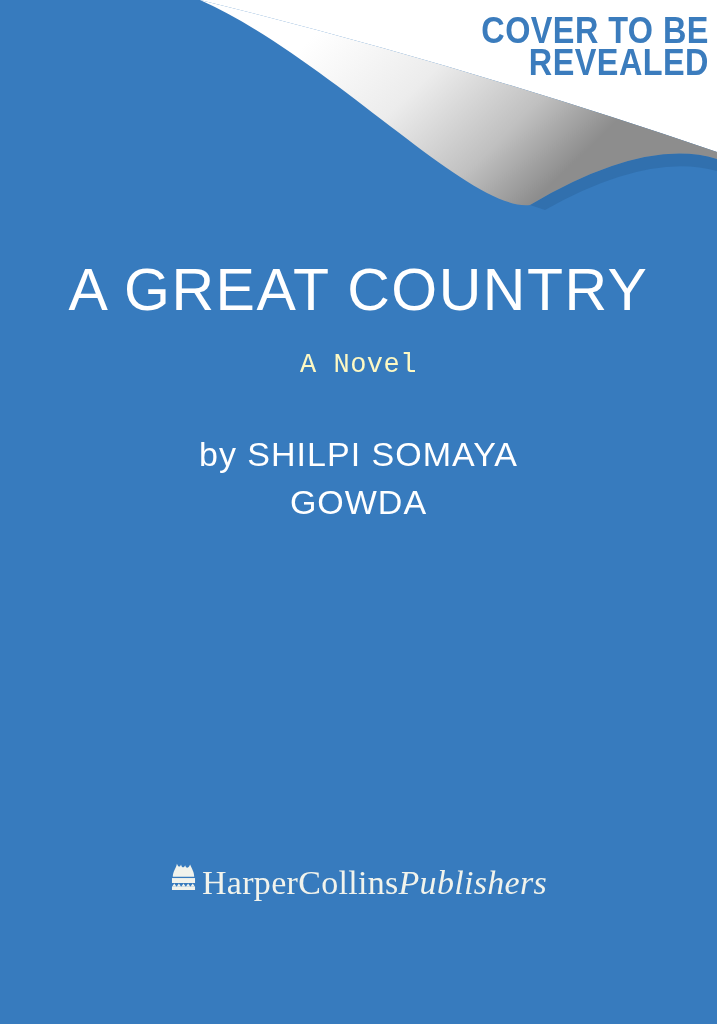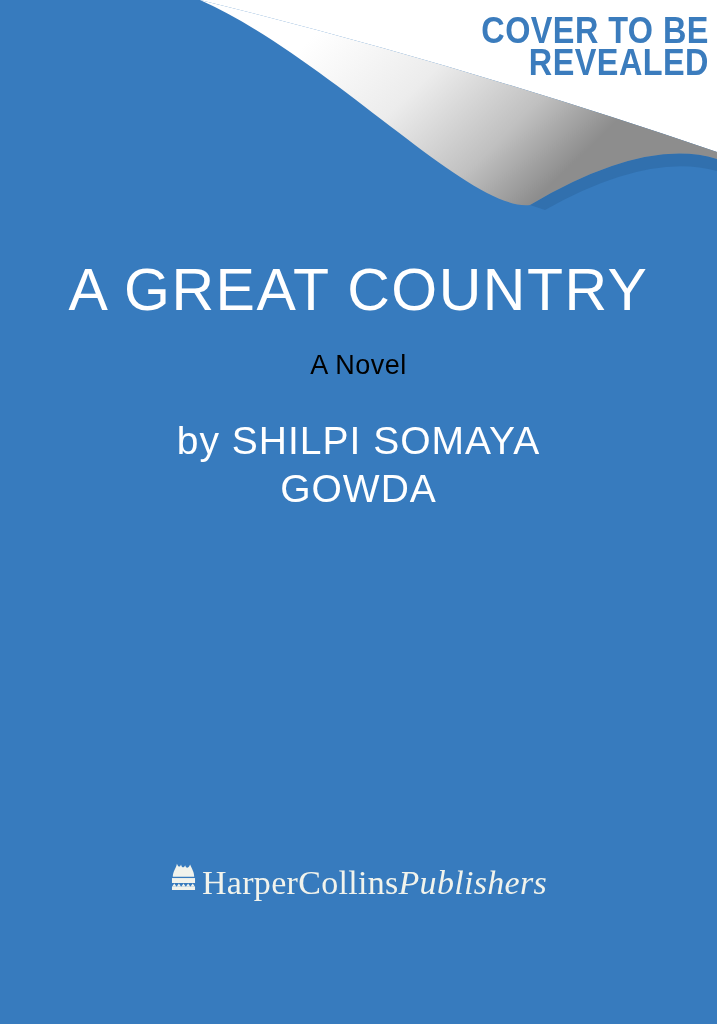--- a/index.html
+++ b/index.html
@@ -50,33 +50,34 @@
     line-height: 1;
     letter-spacing: 1.5px;
     white-space: nowrap;
   }
 
   .book-subtitle {
     position: absolute;
     top: 352px;
     left: 0; right: 0;
     text-align: center;
-    color: #000000;
+    color: #fef9c3;
     font-size: 27px;
     line-height: 1;
     letter-spacing: 0.5px;
+    font-family: Liberation Mono, monospace;
   }
 
   .book-author {
     position: absolute;
-    top: 417px;
+    top: 430px;
     left: 0; right: 0;
     text-align: center;
     color: #ffffff;
-    font-size: 39px;
+    font-size: 34px;
     line-height: 48px;
     letter-spacing: 1px;
     white-space: nowrap;
   }
 
   .publisher {
     position: absolute;
     top: 862px;
     left: 0; right: 0;
     display: flex;

